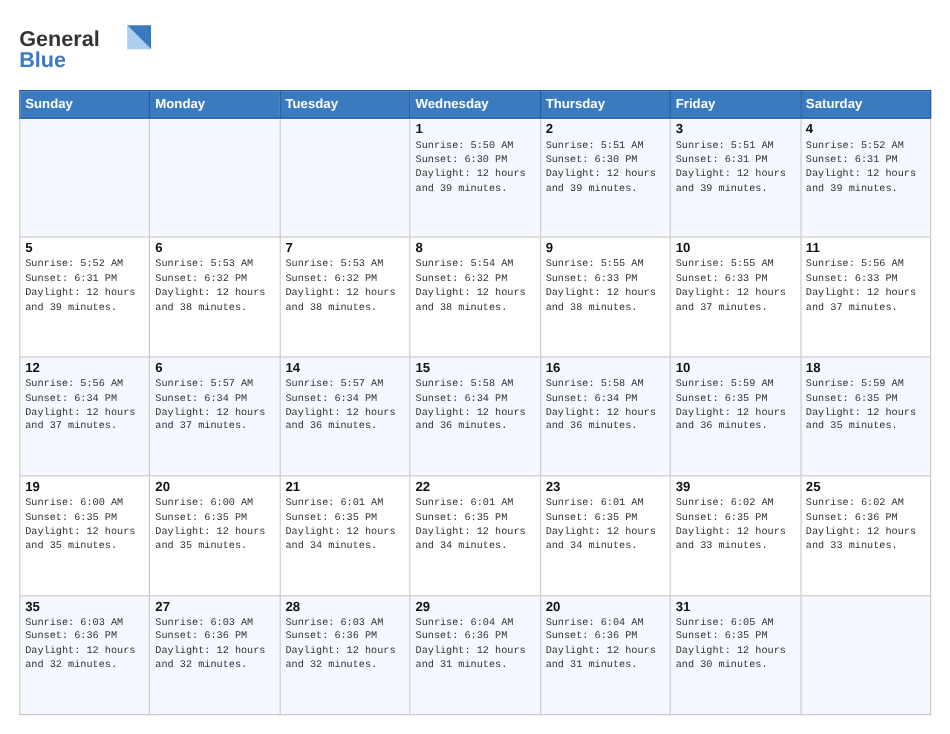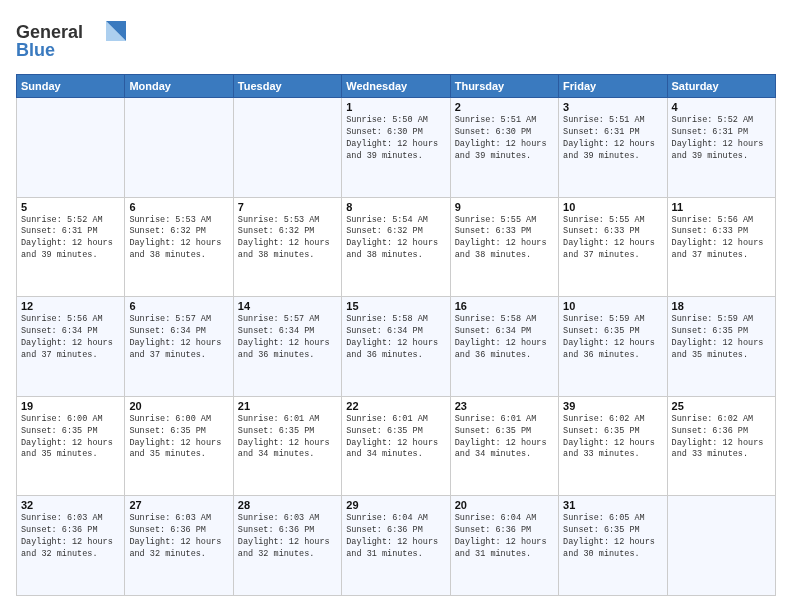--- a/index.html
+++ b/index.html
@@ -227,21 +227,21 @@
             <div class="day-num">39</div>
             <div class="day-info">Sunrise: 6:02 AM<br>Sunset: 6:35 PM<br>Daylight: 12 hours<br>and 33 minutes.</div>
           </td>
           <td>
             <div class="day-num">25</div>
             <div class="day-info">Sunrise: 6:02 AM<br>Sunset: 6:36 PM<br>Daylight: 12 hours<br>and 33 minutes.</div>
           </td>
         </tr>
         <tr>
           <td>
-            <div class="day-num">32</div>
+            <div class="day-num">35</div>
             <div class="day-info">Sunrise: 6:03 AM<br>Sunset: 6:36 PM<br>Daylight: 12 hours<br>and 32 minutes.</div>
           </td>
           <td>
             <div class="day-num">27</div>
             <div class="day-info">Sunrise: 6:03 AM<br>Sunset: 6:36 PM<br>Daylight: 12 hours<br>and 32 minutes.</div>
           </td>
           <td>
             <div class="day-num">28</div>
             <div class="day-info">Sunrise: 6:03 AM<br>Sunset: 6:36 PM<br>Daylight: 12 hours<br>and 32 minutes.</div>
           </td>

